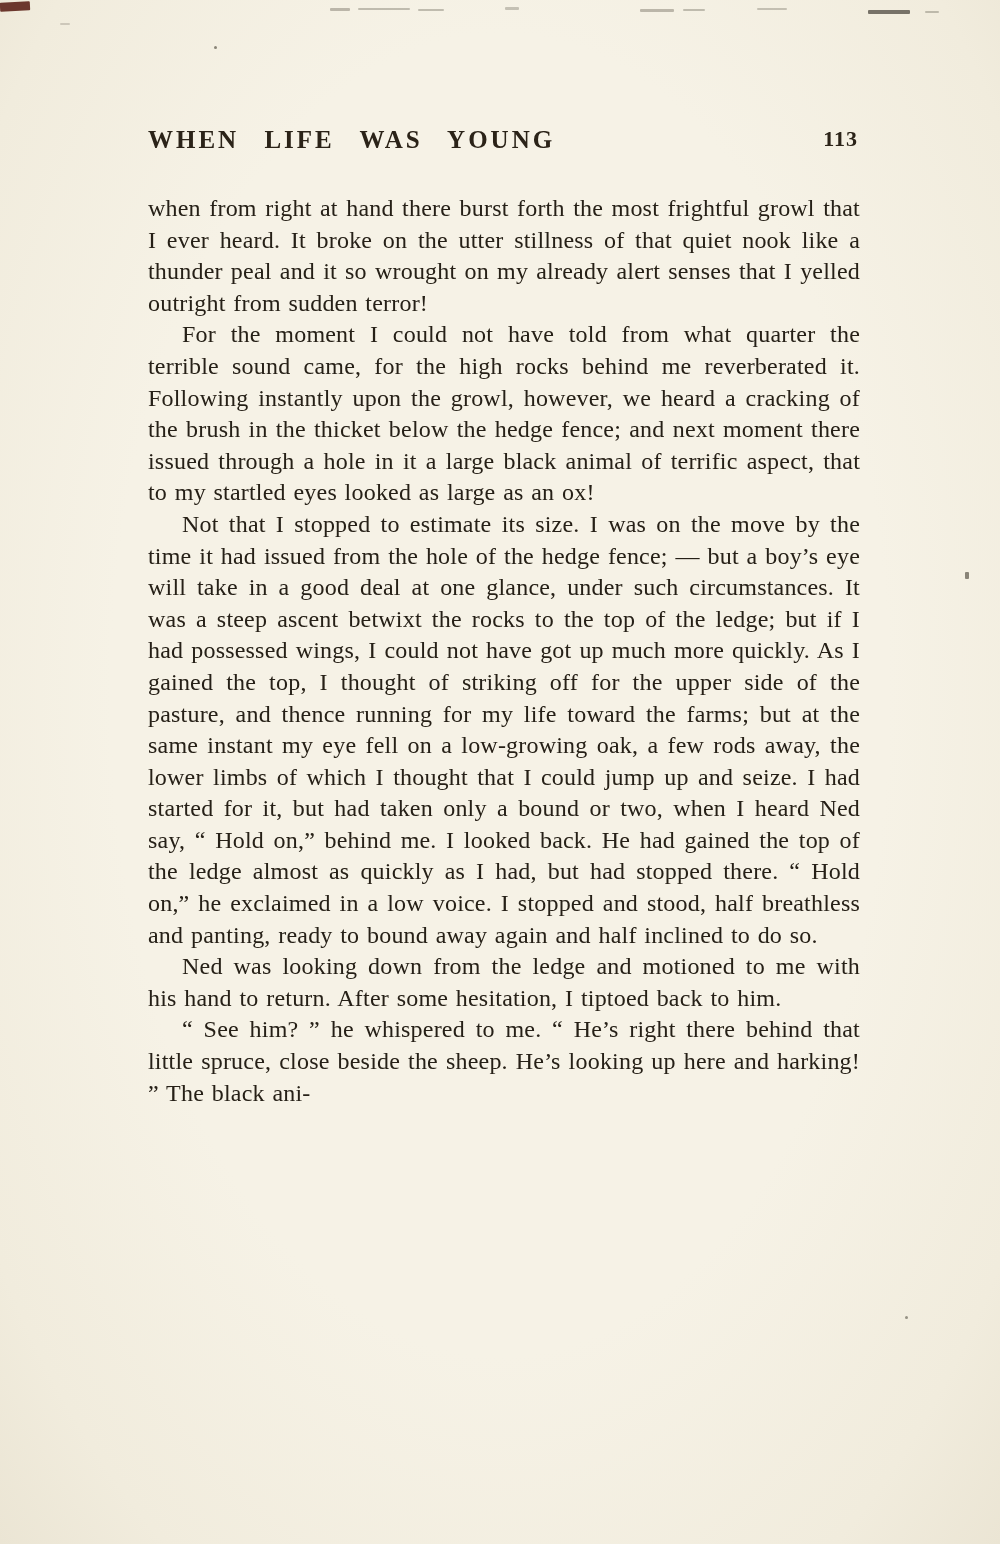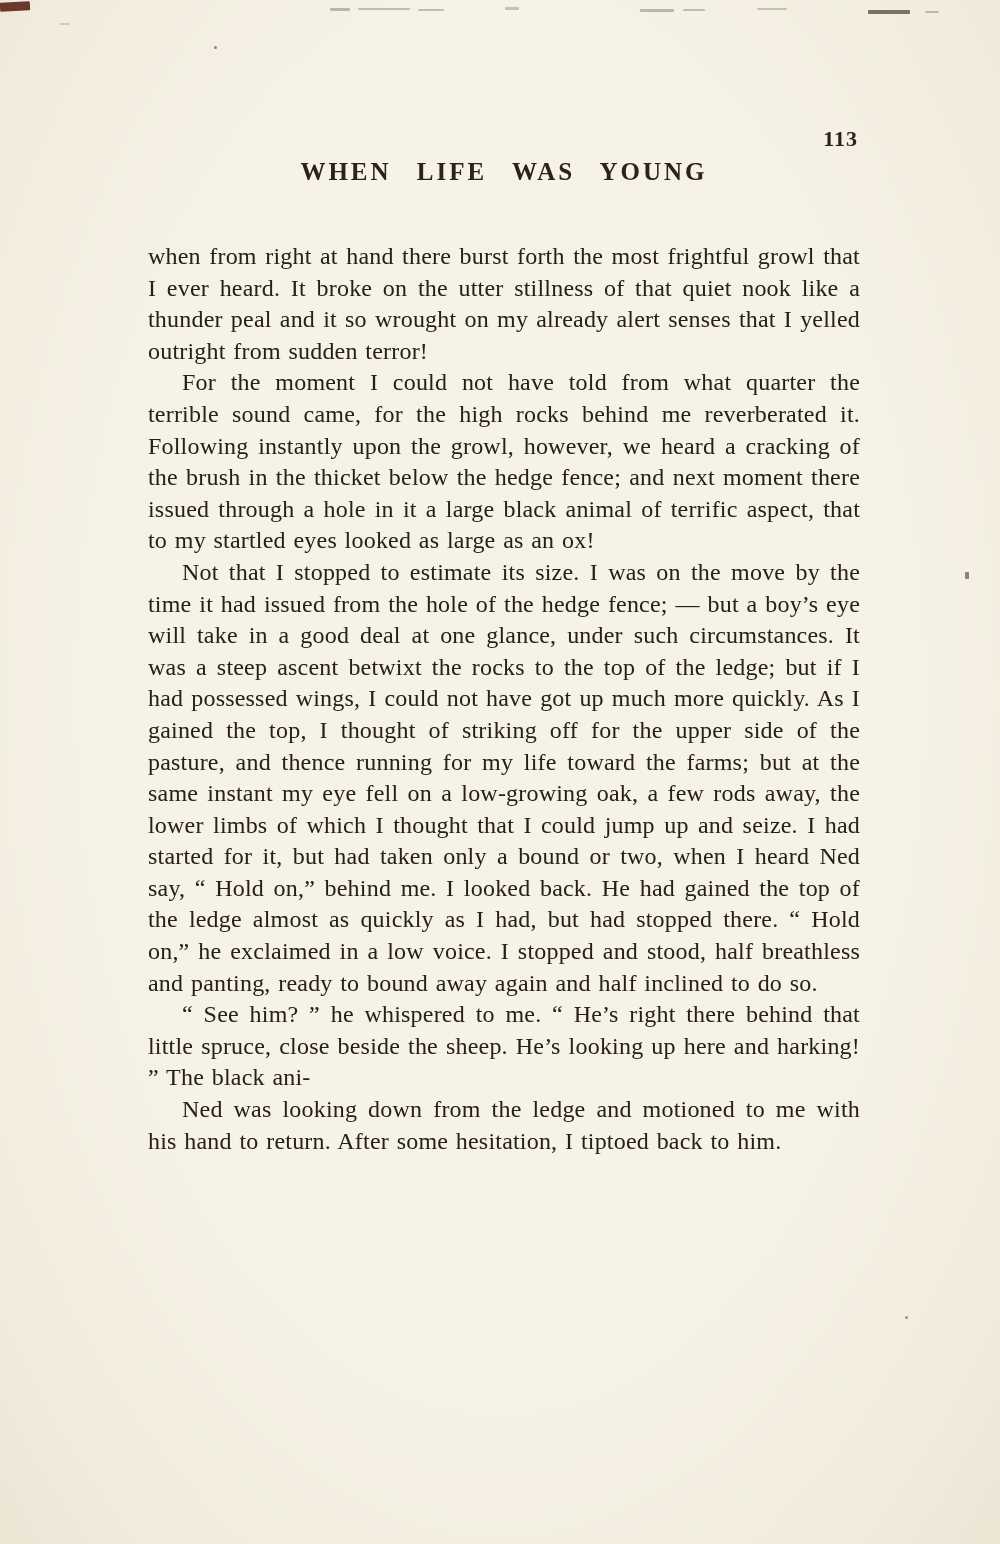--- a/index.html
+++ b/index.html
@@ -21,27 +21,26 @@
   
   .running-header {
     position: absolute;
     top: 126px;
     left: 148px;
     width: 712px;
     height: 34px;
   }
   .header-title {
     display: block;
-    text-align: center;
+    text-align: left;
     font-size: 25px;
     font-weight: bold;
     letter-spacing: 3px;
     word-spacing: 16px;
     color: #2b2318;
-    margin-top: 32px;
   }
   .page-number {
     position: absolute;
     right: 2px;
     top: 0;
     font-size: 22px;
     font-weight: bold;
     letter-spacing: 1px;
     color: #2b2318;
   }
@@ -58,21 +57,20 @@
     letter-spacing: 0.2px;
     word-spacing: 1.5px;
     color: #262017;
   }
   .para {
     margin: 0;
     text-indent: 34px;
   }
   .para.first {
     text-indent: 0;
-    margin-top: 48px;
   }
 
   
   .artifact {
     position: absolute;
     background: #8a8578;
     border-radius: 1px;
   }
   .art-corner   { left: 0;   top: 2px;  width: 30px; height: 9px; background: #5d241a; transform: rotate(-3deg); opacity: .9; }
   .art-d1       { left: 330px; top: 8px;  width: 20px; height: 3px; opacity: .55; }
@@ -111,17 +109,17 @@
 
   <div class="running-header">
     <span class="header-title">WHEN LIFE WAS YOUNG</span>
     <span class="page-number">113</span>
   </div>
 
   <div class="text-block">
     <p class="para first">when from right at hand there burst forth the most frightful growl that I ever heard.  It broke on the utter stillness of that quiet nook like a thunder peal and it so wrought on my already alert senses that I yelled outright from sudden terror!</p>
     <p class="para">For the moment I could not have told from what quarter the terrible sound came, for the high rocks behind me reverberated it.  Following instantly upon the growl, however, we heard a cracking of the brush in the thicket below the hedge fence; and next moment there issued through a hole in it a large black animal of terrific aspect, that to my startled eyes looked as large as an ox!</p>
     <p class="para">Not that I stopped to estimate its size.  I was on the move by the time it had issued from the hole of the hedge fence; — but a boy’s eye will take in a good deal at one glance, under such circumstances.  It was a steep ascent betwixt the rocks to the top of the ledge; but if I had possessed wings, I could not have got up much more quickly.  As I gained the top, I thought of striking off for the upper side of the pasture, and thence running for my life toward the farms; but at the same instant my eye fell on a low-growing oak, a few rods away, the lower limbs of which I thought that I could jump up and seize.  I had started for it, but had taken only a bound or two, when I heard Ned say, “ Hold on,” behind me.  I looked back.  He had gained the top of the ledge almost as quickly as I had, but had stopped there.  “ Hold on,” he exclaimed in a low voice.  I stopped and stood, half breathless and panting, ready to bound away again and half inclined to do so.</p>
+    <p class="para">Ned was looking down from the ledge and motioned to me with his hand to return.  After some hesitation, I tiptoed back to him.</p>
     <p class="para">“ See him? ” he whispered to me.  “ He’s right there behind that little spruce, close beside the sheep.  He’s looking up here and harking! ”  The black ani-</p>
-    <p class="para">Ned was looking down from the ledge and motioned to me with his hand to return.  After some hesitation, I tiptoed back to him.</p>
   </div>
 
 </div>
 
 </body></html>

